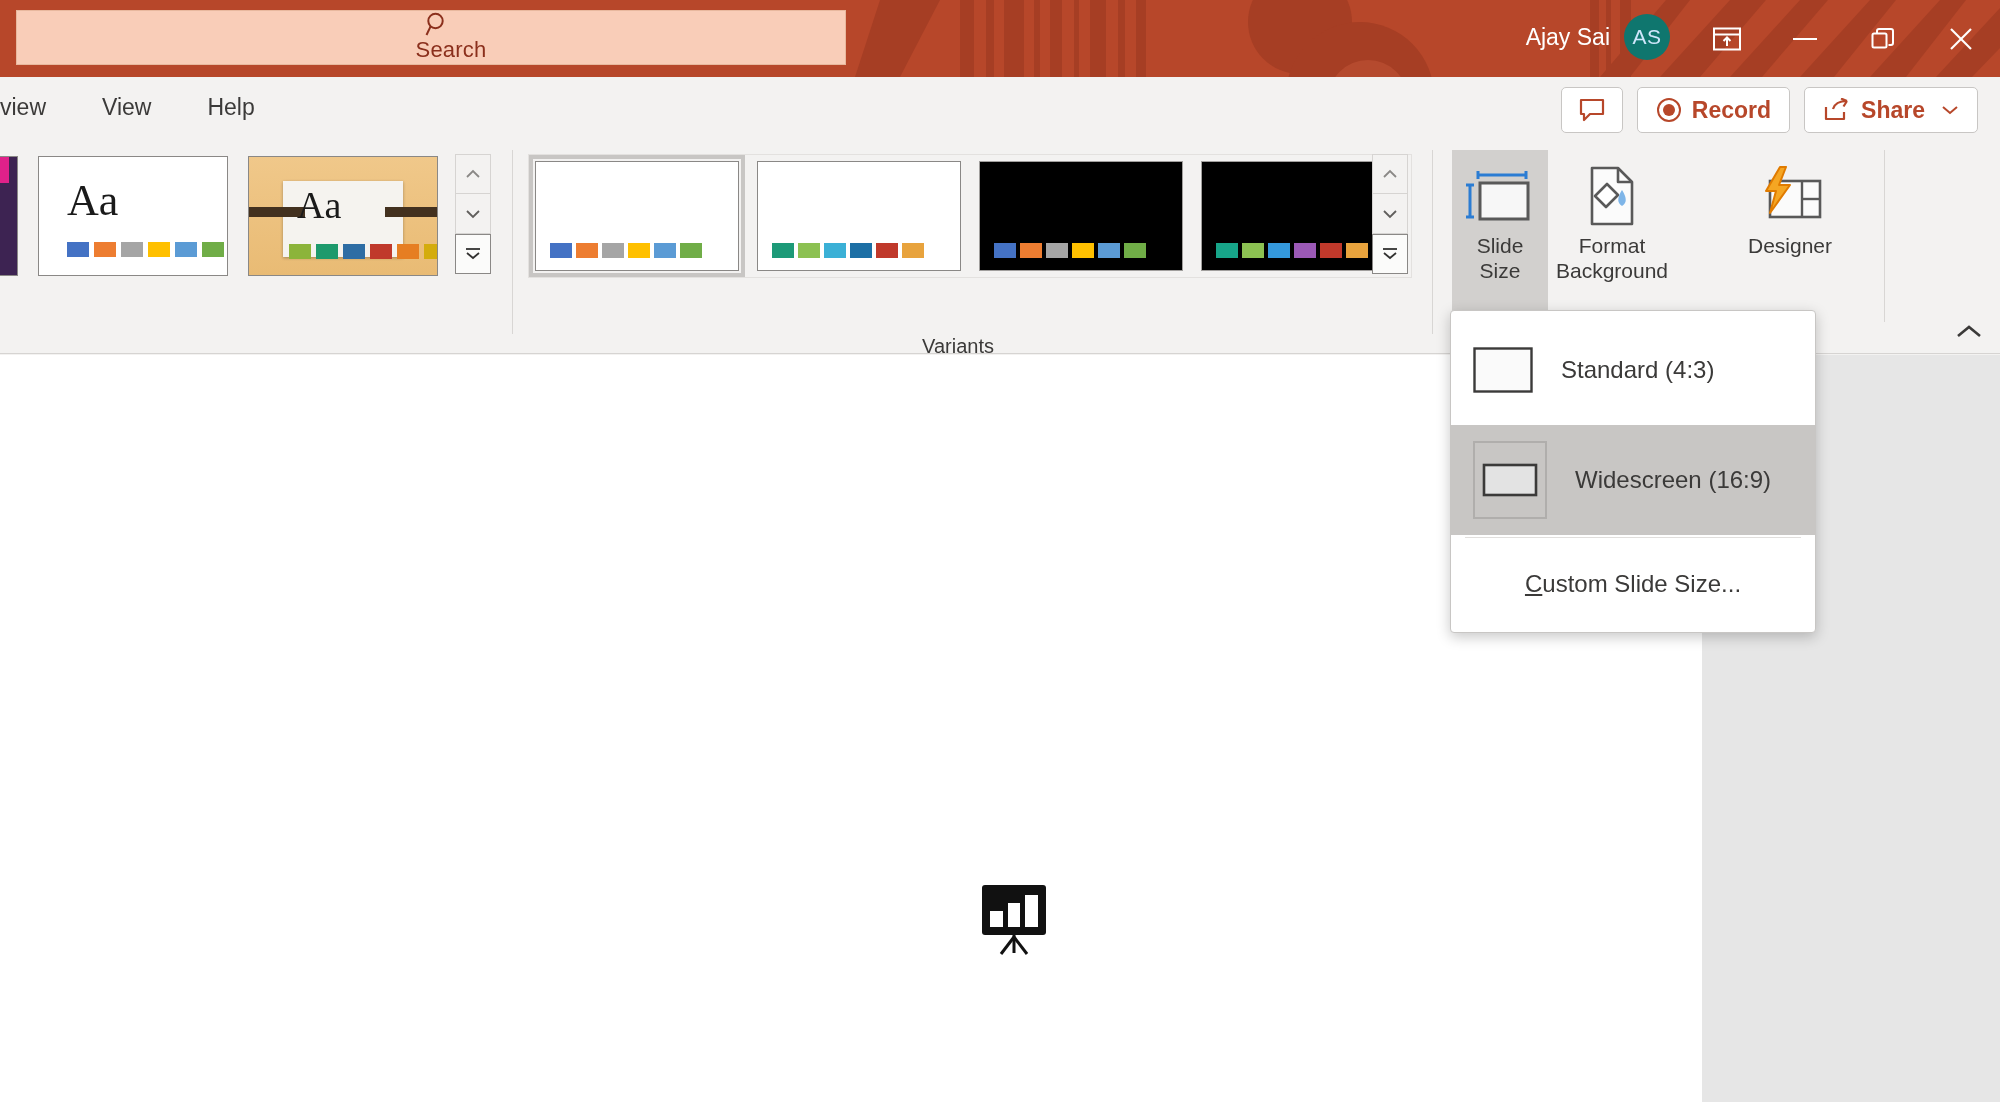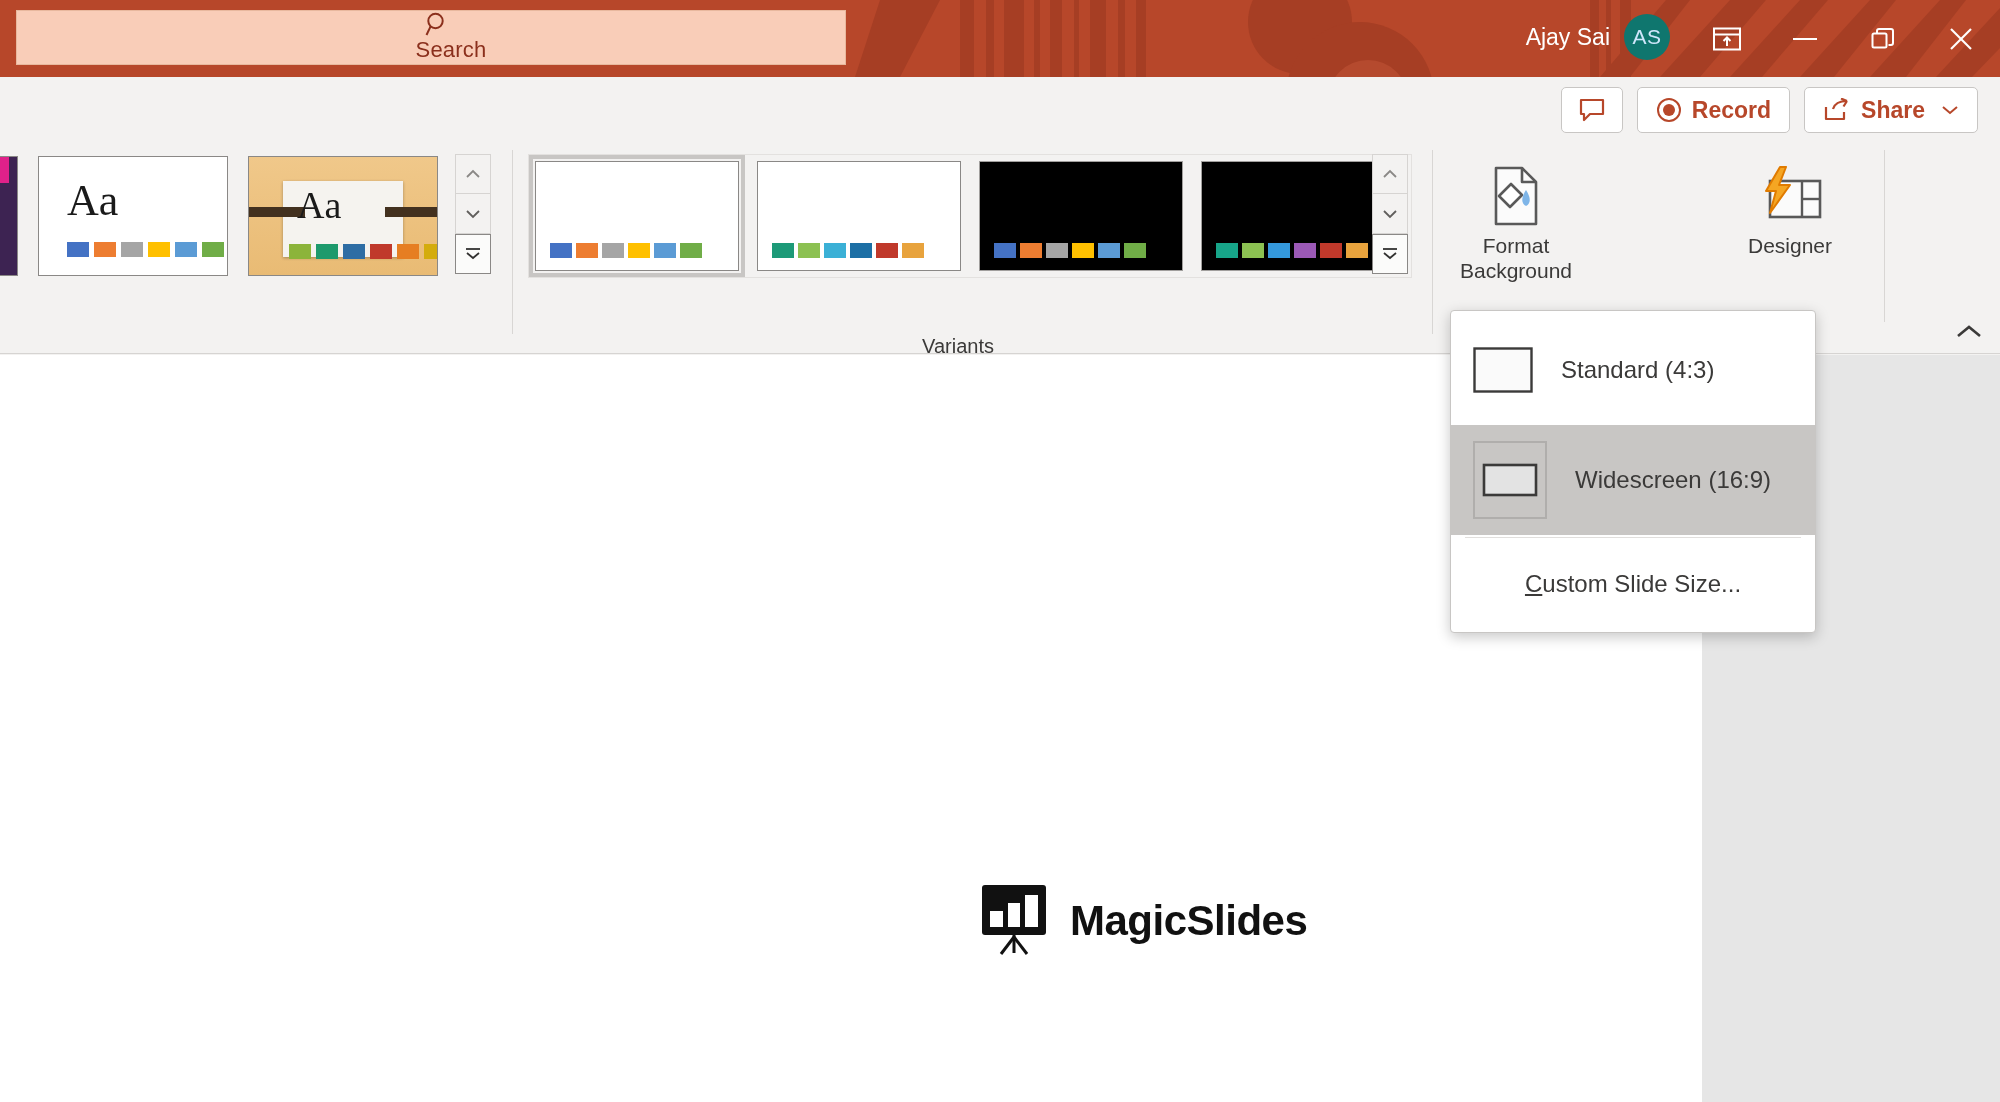--- a/index.html
+++ b/index.html
@@ -307,20 +307,31 @@
       <div class="wc-btn wc-close">
         <svg width="24" height="24" viewBox="0 0 24 24">
           <line x1="2" y1="2" x2="22" y2="22" stroke="#fff" stroke-width="2.2"></line>
           <line x1="22" y1="2" x2="2" y2="22" stroke="#fff" stroke-width="2.2"></line>
         </svg>
       </div>
     </div>
   </div>
 
   <div class="tabrow">
+    <div class="tabs">
+      <div class="tab">
+          <span>view</span>
+        </div>
+      <div class="tab">
+          <span>View</span>
+        </div>
+      <div class="tab">
+          <span>Help</span>
+        </div>
+    </div>
 
     <div class="tabrow-right">
       <div class="pill icon-only">
         <span>
           <svg width="26" height="24" viewBox="0 0 26 24">
             <path d="M2 2 h22 v14 h-13 l-6 6 v-6 h-3 z" fill="none" stroke="#b7472a" stroke-width="2.2" stroke-linejoin="round"></path>
           </svg>
         </span>
       </div>
       <div class="pill">
@@ -465,20 +476,36 @@
         <svg width="18" height="14" viewBox="0 0 18 14">
           <line x1="2" y1="2" x2="16" y2="2" stroke="#323130" stroke-width="1.8"></line>
           <path d="M3 6 L9 11 L15 6" fill="none" stroke="#323130" stroke-width="1.8"></path>
         </svg>
       </div>
     </div>
 
     <div class="rib-sep" style="left:1432px;"></div>
 
     <div class="customize">
+      <div class="ribbon-btn active">
+        <span class="glyph">
+          <svg width="72" height="58" viewBox="0 0 72 58">
+            <line x1="14" y1="8" x2="62" y2="8" stroke="#2b7cd3" stroke-width="3"></line>
+            <line x1="14" y1="4" x2="14" y2="12" stroke="#2b7cd3" stroke-width="3"></line>
+            <line x1="62" y1="4" x2="62" y2="12" stroke="#2b7cd3" stroke-width="3"></line>
+            <line x1="6" y1="18" x2="6" y2="50" stroke="#2b7cd3" stroke-width="3"></line>
+            <line x1="2" y1="18" x2="10" y2="18" stroke="#2b7cd3" stroke-width="3"></line>
+            <line x1="2" y1="50" x2="10" y2="50" stroke="#2b7cd3" stroke-width="3"></line>
+            <rect x="16" y="16" width="48" height="36" fill="#f7f7f7" stroke="#595959" stroke-width="3"></rect>
+          </svg>
+        </span>
+        <span class="lbl">Slide
+Size</span>
+        <span style="position:absolute;"></span>
+      </div>
       <div class="ribbon-btn wide">
         <span class="glyph">
           <svg width="60" height="64" viewBox="0 0 60 64">
             <path d="M10 4 h26 l14 14 v42 h-40 z" fill="#fbfbfb" stroke="#595959" stroke-width="2.6" stroke-linejoin="round"></path>
             <path d="M36 4 v14 h14" fill="none" stroke="#595959" stroke-width="2.6" stroke-linejoin="round"></path>
             <path d="M25 20 L36 31 L24 43 L13 32 Z" fill="#fff" stroke="#595959" stroke-width="2.6" stroke-linejoin="round"></path>
             <path d="M40 26 c5 8 5 13 0 16 c-5 -3 -5 -8 0 -16 z" fill="#7eb5e8"></path>
           </svg>
         </span>
         <span class="lbl">Format
@@ -544,18 +571,17 @@
           <svg width="68" height="72" viewBox="0 0 68 72">
             <rect x="2" y="2" width="64" height="50" rx="3" fill="#111"></rect>
             <rect x="10" y="28" width="13" height="16" fill="#fff"></rect>
             <rect x="28" y="20" width="12" height="24" fill="#fff"></rect>
             <rect x="45" y="12" width="13" height="32" fill="#fff"></rect>
             <line x1="34" y1="52" x2="34" y2="70" stroke="#111" stroke-width="3"></line>
             <line x1="34" y1="54" x2="21" y2="71" stroke="#111" stroke-width="3"></line>
             <line x1="34" y1="54" x2="47" y2="71" stroke="#111" stroke-width="3"></line>
           </svg>
         </span>
-        <span class="ms-word">MagicSlides</span>
       </div>
 
     </div>
   </div>
 </div>
 
 </body></html>

